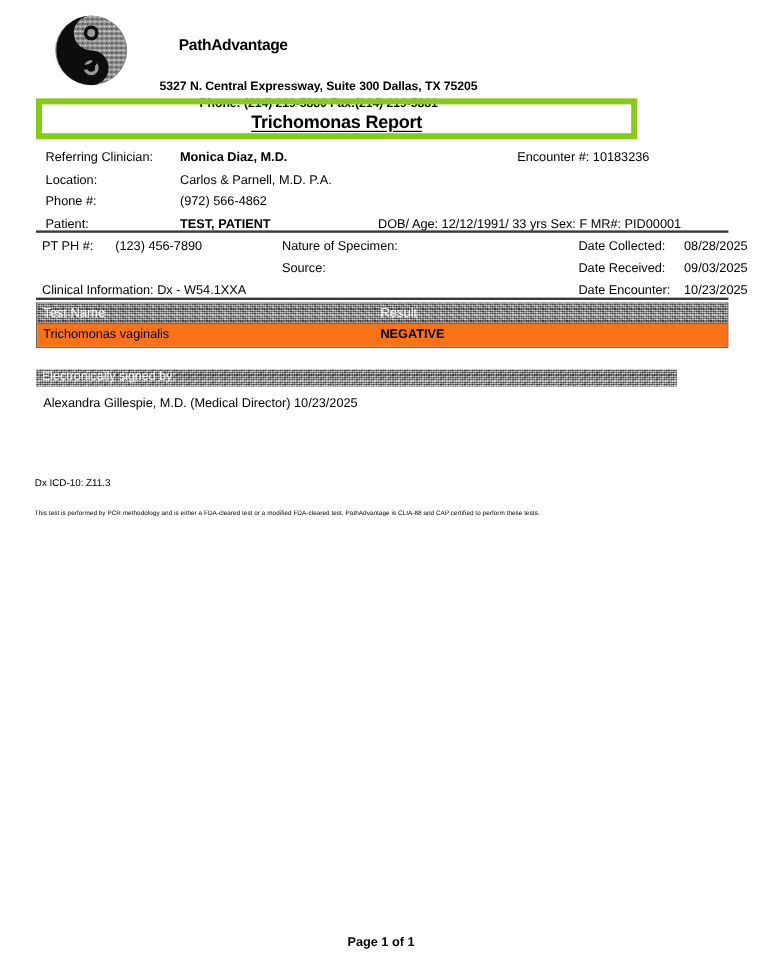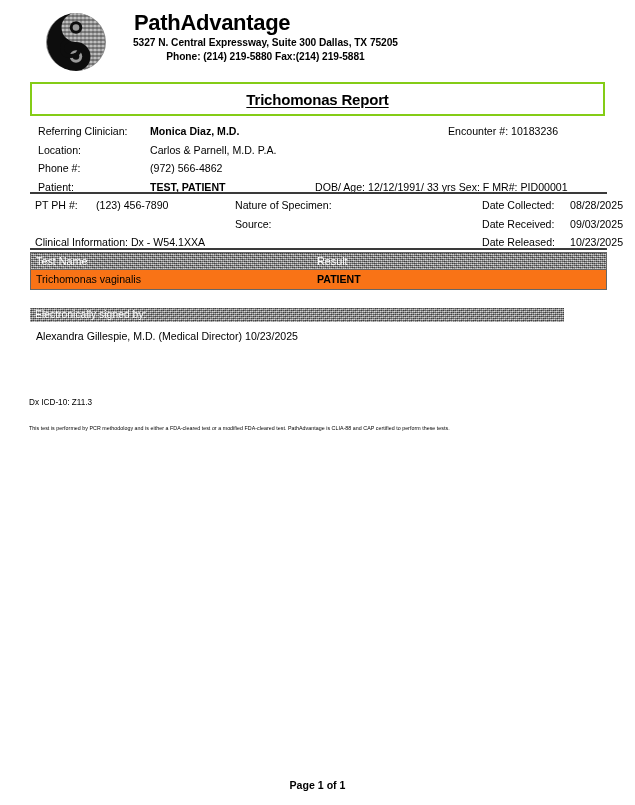--- a/index.html
+++ b/index.html
@@ -49,43 +49,43 @@
     background: #888888;
   }
   .logo svg { display: block; }
 
   .lh-text {
     position: absolute;
     left: 133px;
     top: 2px;
   }
   .company-name {
-    font-size: 22px;
+    font-size: 13px;
     font-weight: bold;
     letter-spacing: -0.3px;
     line-height: 24px;
-    margin: 1px;
+    margin: 16px;
   }
   .company-addr {
     font-size: 10.2px;
     font-weight: bold;
     line-height: 13.5px;
     margin: 0;
     letter-spacing: -0.05px;
     text-align: center;
   }
 
   
   .title-box {
     position: absolute;
     left: 30px;
     top: 82px;
-    width: 575px;
+    width: 501px;
     height: 34px;
-    border: 2px solid #84cc16;
+    border: 5px solid #84cc16;
     box-sizing: border-box;
     padding-left: 48px;
   }
   .title-text {
     position: absolute;
     left: 0;
     top: 7px;
     width: 100%;
     text-align: center;
     font-size: 15px;
@@ -114,21 +114,21 @@
     white-space: nowrap;
   }
   .val {
     position: absolute;
     left: 120px;
     white-space: nowrap;
   }
   .val.b { font-weight: bold; text-align: right; }
   .enc {
     position: absolute;
-    left: 418px;
+    left: 401px;
     white-space: nowrap;
   }
   .dobline {
     position: absolute;
     left: 285px;
     white-space: nowrap;
   }
 
   .hrule {
     position: absolute;
@@ -336,35 +336,35 @@
       <span class="s-d">Date Collected:</span>
       <span class="s-e">08/28/2025</span>
     </div>
     <div class="spec-row">
       <span class="s-c">Source:</span>
       <span class="s-d">Date Received:</span>
       <span class="s-e">09/03/2025</span>
     </div>
     <div class="spec-row">
       <span class="s-a">Clinical Information: Dx - W54.1XXA</span>
-      <span class="s-d">Date Released:</span>
+      <span class="s-d">Date Encounter:</span>
       <span class="s-e">10/23/2025</span>
     </div>
   </div>
 
   <div class="hrule thick" style="top:248px;"></div>
 
   <div class="results">
     <div class="res-head">
       <span class="h1">Test Name</span>
       <span class="h2">Result</span>
     </div>
     <div class="res-body">
       <span class="c1">Trichomonas vaginalis</span>
-      <span class="c2">PATIENT</span>
+      <span class="c2">NEGATIVE</span>
     </div>
   </div>
 
   <div class="signed-bar">
     <span>Electronically signed by:</span>
   </div>
   <div class="signer">Alexandra Gillespie, M.D. (Medical Director) 10/23/2025</div>
 
   <div class="icd">Dx ICD-10: Z11.3</div>
   <div class="disclaimer">This test is performed by PCR methodology and is either a FDA-cleared test or a modified FDA-cleared test. PathAdvantage is CLIA-88 and CAP certified to perform these tests.</div>

